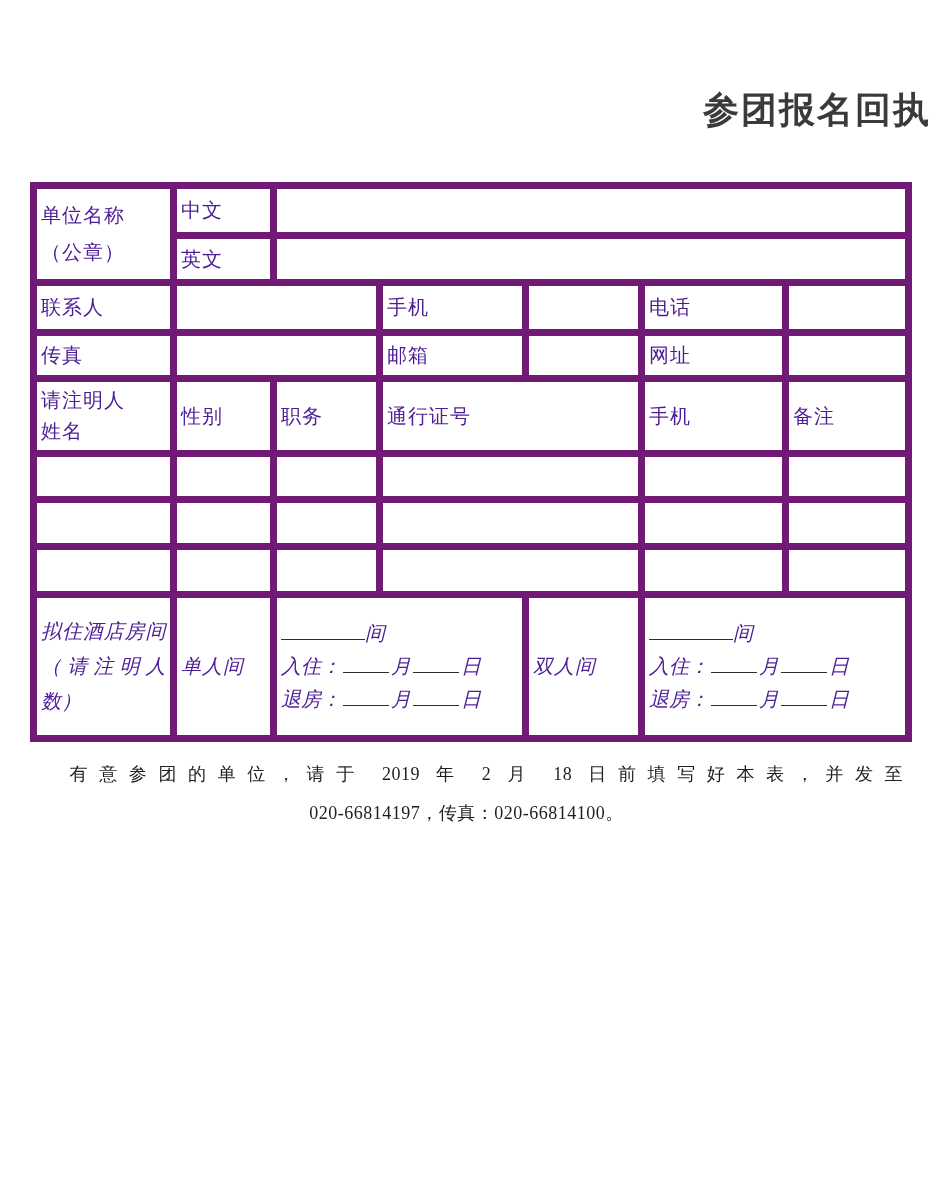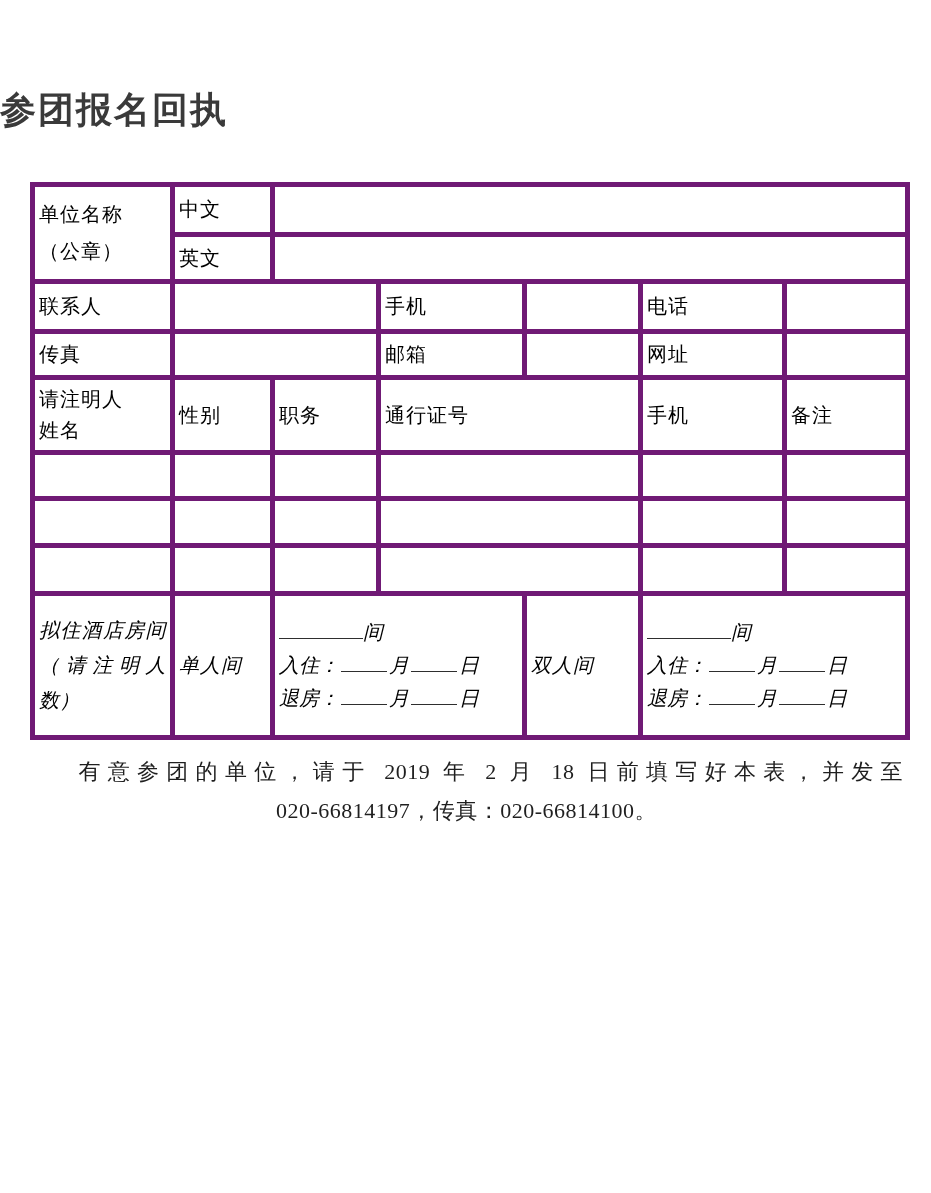--- a/index.html
+++ b/index.html
@@ -7,38 +7,38 @@
   body {
     width: 931px; height: 1193px;
     background: #ffffff;
     font-family: "Liberation Serif", "DejaVu Serif", serif;
     color: #242424;
     position: relative;
     overflow: hidden;
   }
   .doc-title {
     margin: 86px 0 0 0;
-    text-align: left;
+    text-align: right;
     font-family: "Liberation Sans", "DejaVu Sans", sans-serif;
     font-weight: 700;
     font-size: 36px;
     letter-spacing: 2px;
     color: #3a3a3a;
   }
   table.form-table {
     border-collapse: collapse;
     table-layout: fixed;
     width: 875px;
     margin: 47px 0 0 30px;
     border: 2px solid #474747;
   }
   table.form-table td {
-    border: 5px solid #701a75;
+    border: 7px solid #701a75;
     font-size: 20px;
-    color: #000000;
+    color: #4c1d95;
     padding: 0 4px;
     overflow: hidden;
   }
   td.lbl { text-align: left; vertical-align: middle; letter-spacing: 1px; }
   td.val { vertical-align: middle; }
   td.unit-label { vertical-align: middle; padding-left: 12px; line-height: 37px; letter-spacing: 1px; }
   td.name-header { vertical-align: middle; padding-left: 10px; line-height: 31px; letter-spacing: 1px; }
   tr.r-cn  { height: 50px; }
   tr.r-en  { height: 47px; }
   tr.r-contact { height: 50px; }
@@ -55,21 +55,21 @@
   .h-line { line-height: 33px; white-space: nowrap; font-size: 20px; }
   .blank {
     display: inline-block;
     height: 0.95em;
     border-bottom: 1px solid #2e2e2e;
   }
   .blank.w84 { width: 84px; }
   .blank.w46 { width: 46px; margin: 0 2px; }
   .note {
     margin: 13px 28px 0 30px;
-    font-size: 22px;
+    font-size: 18px;
     line-height: 38.5px;
     color: #1f1f1f;
     letter-spacing: 0.5px;
   }
   .note p { margin: 0; text-align: center; }
   .note .jst { text-align: justify; text-align-last: justify; }
   .note .indent { text-indent: 2.2em; }
 </style>
 </head>
 <body>

